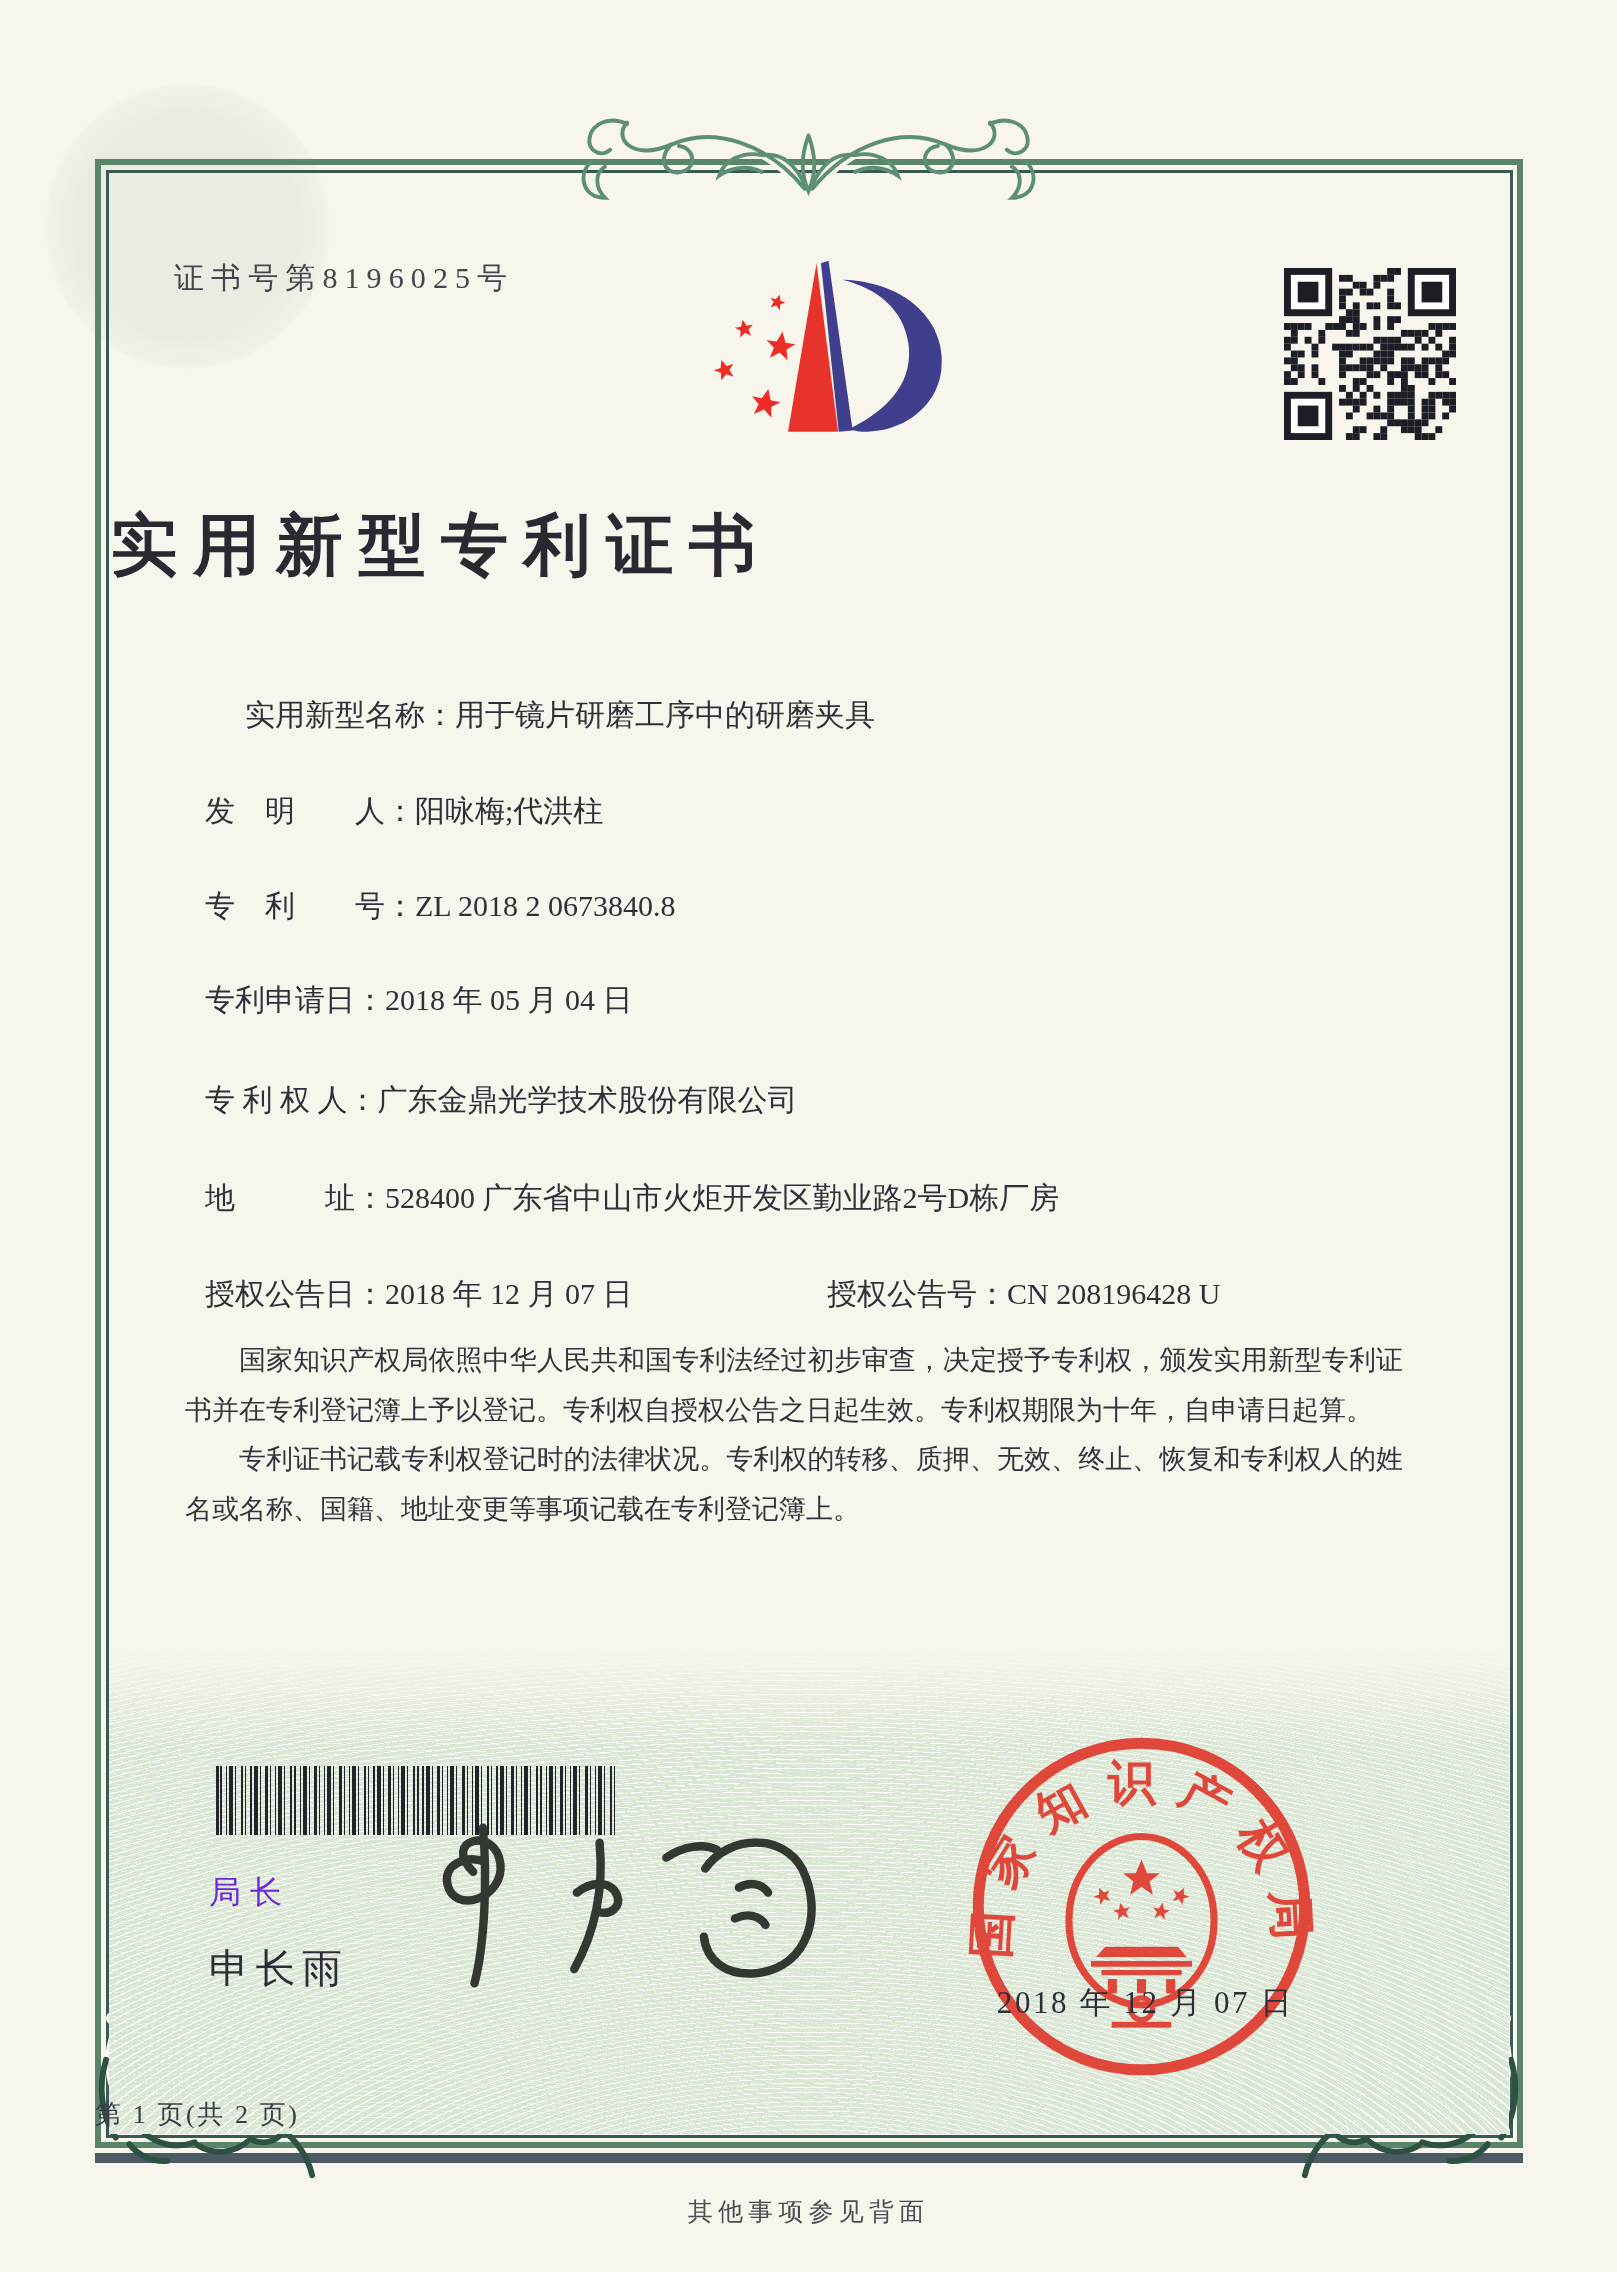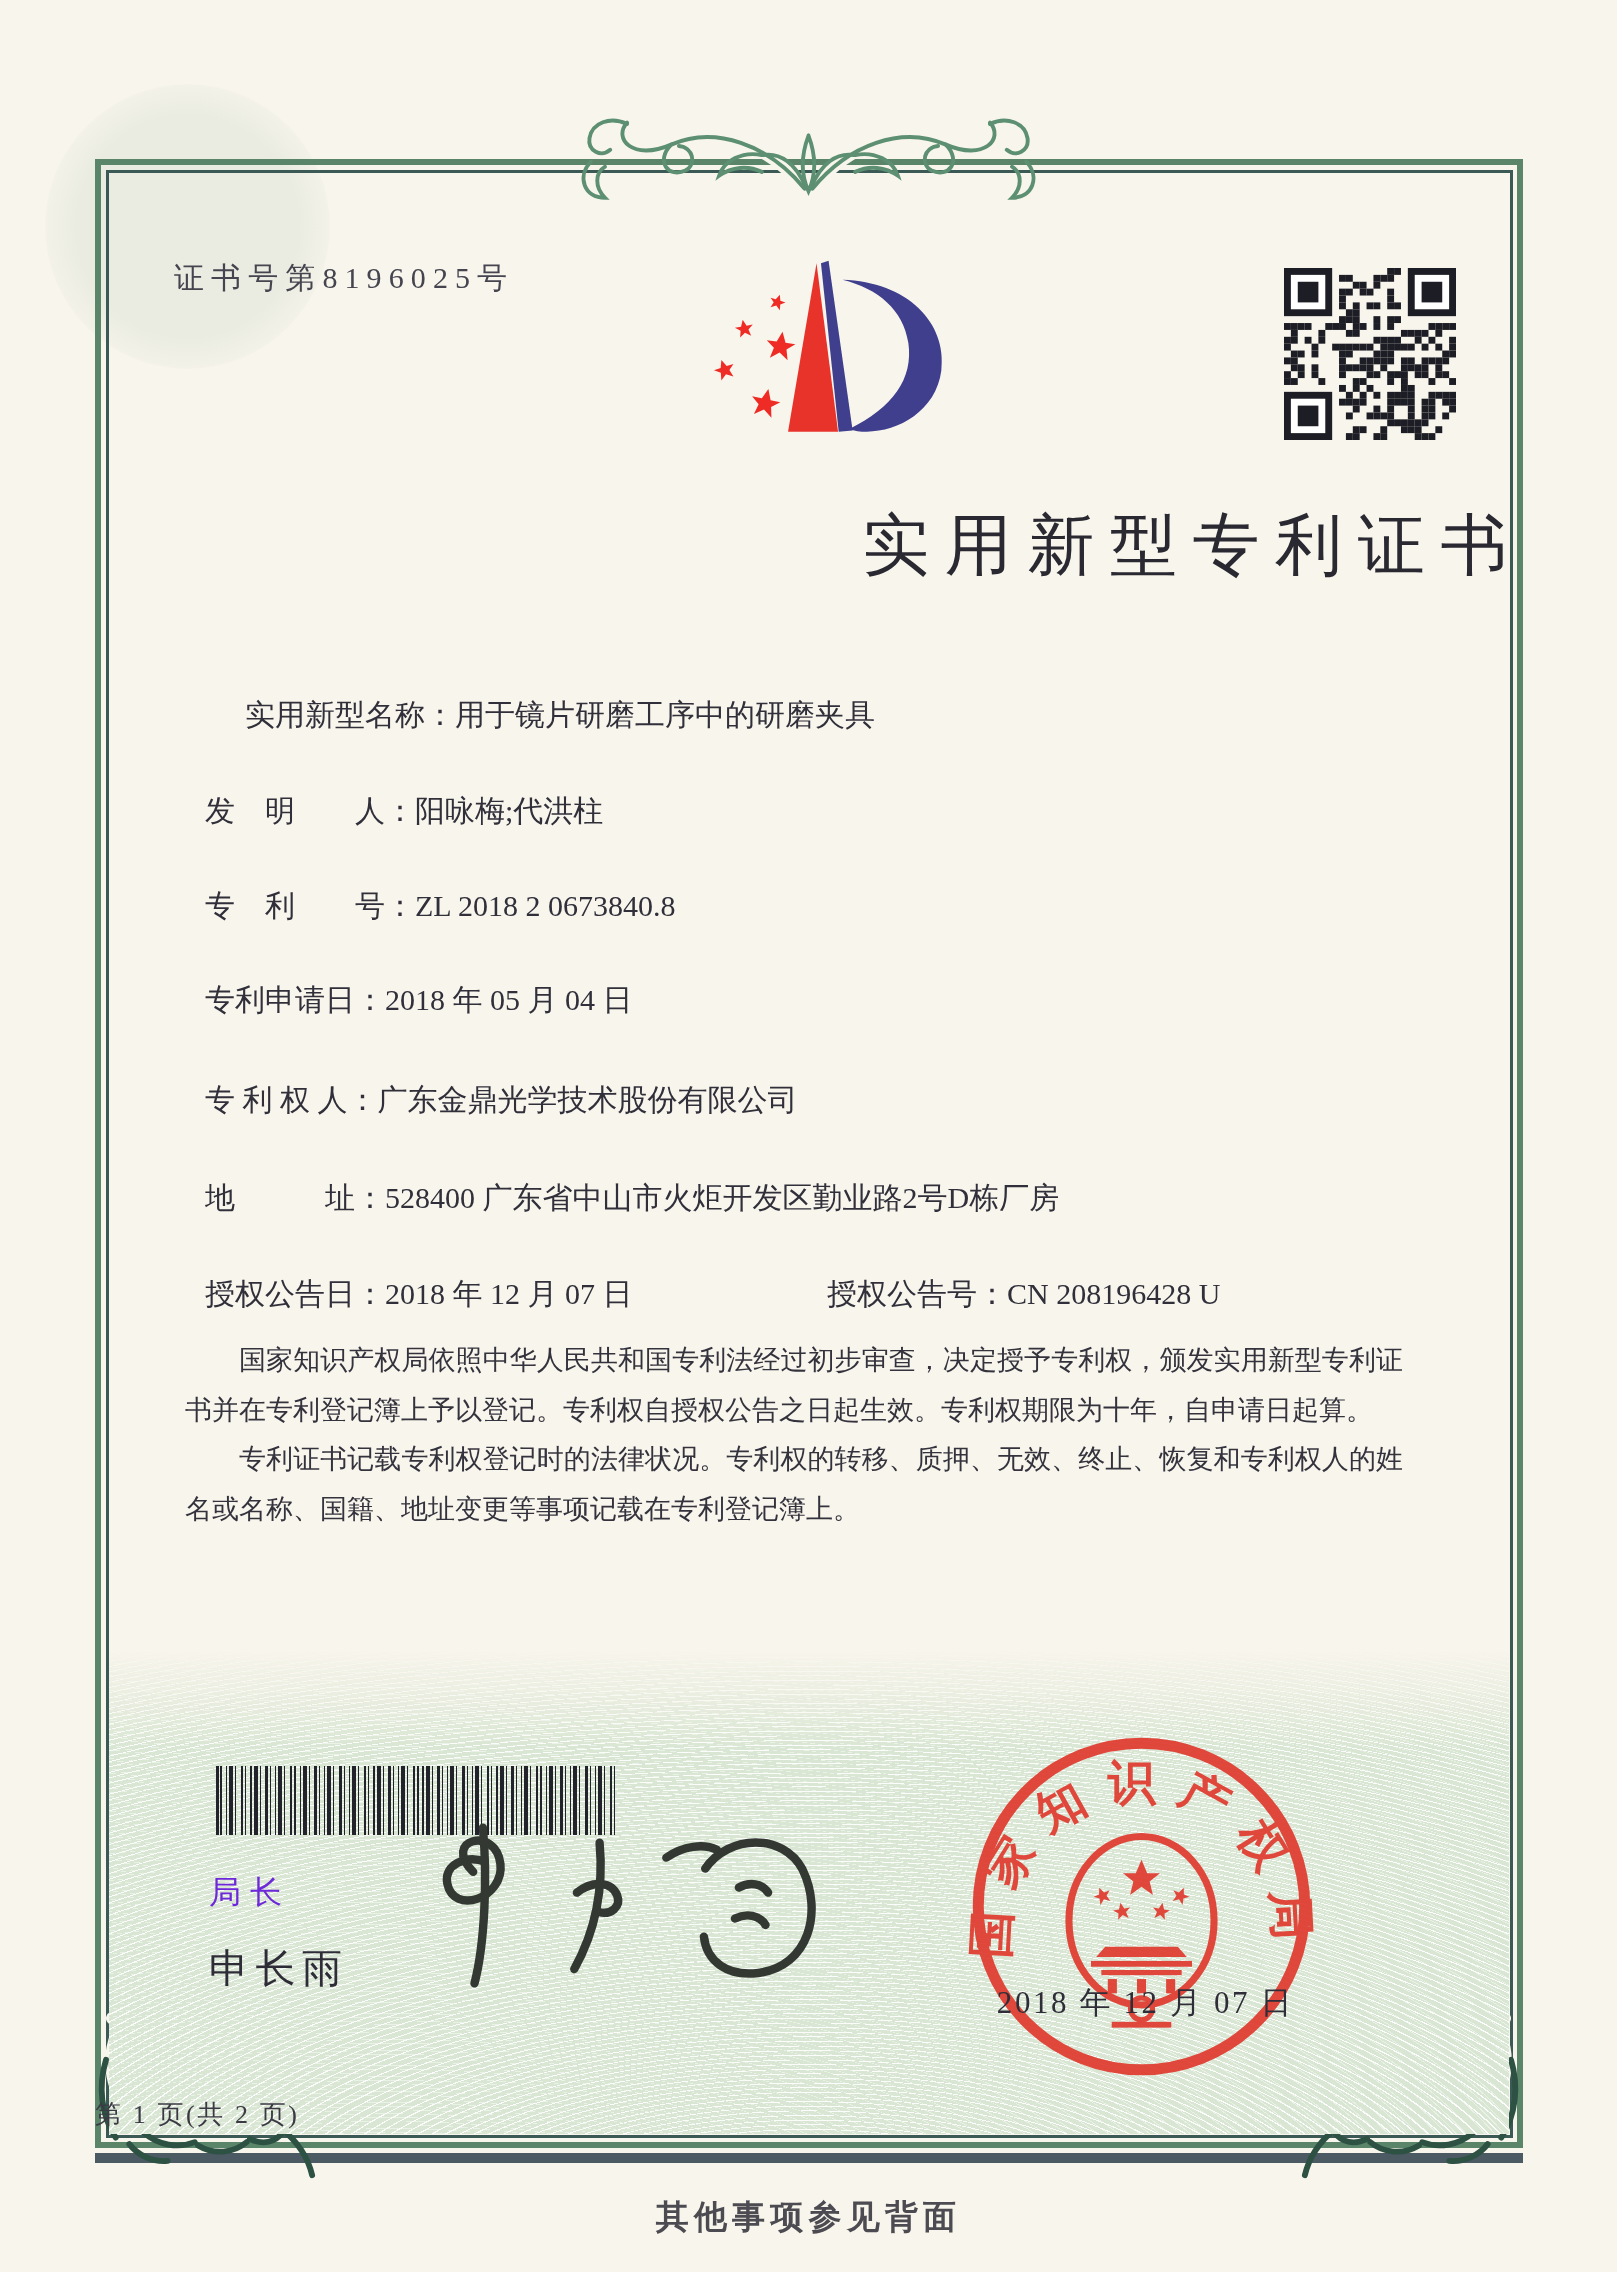--- a/index.html
+++ b/index.html
@@ -28,21 +28,21 @@
   }
   
   .cert-no{
     position:absolute; left:174px; top:258px;
     font-size:30px; letter-spacing:7.1px; color:#45444f;
   }
   .logo{ position:absolute; left:682px; top:248px; width:283px; height:209px; }
   .qr{ position:absolute; left:1284px; top:268px; width:172px; height:172px; }
   .title{
     position:absolute; left:95px; width:1428px; top:500px;
-    text-align:right; font-size:67px; font-weight:400;
+    text-align:left; font-size:67px; font-weight:700;
     letter-spacing:15.6px; color:#2a2932; text-indent:15.6px;
   }
   
   .field{ position:absolute; left:205px; right:149px; font-size:30px; white-space:nowrap; }
   .field .lbl{ display:inline-block; }
   .f0{ top:695px;margin-left:40px; } .f1{ top:791px; } .f2{ top:886px; }
   .f3{ top:980px; } .f4{ top:1080px; } .f5{ top:1178px; }
   .grant-row{ position:absolute; left:205px; right:149px; top:1274px; font-size:30px; white-space:nowrap; }
   .grant-no{ position:absolute; left:622px; top:0; }
   
@@ -78,21 +78,21 @@
   .seal-date{
     position:absolute; left:938px; top:1982px; width:415px; text-align:center;
     font-size:31px; letter-spacing:2.6px; color:#2f2e38; z-index:5;
   }
   .page-no{
     position:absolute; left:95px; width:1428px; top:2097px; text-align:left;
     font-size:26px; color:#3b3a44; letter-spacing:2.6px;
   }
   .back-note{
     position:absolute; left:0; width:1617px; top:2195px; text-align:center;
-    font-size:33px; color:#4c4b52; letter-spacing:5.2px;font-weight:bold;
+    font-size:25px; color:#4c4b52; letter-spacing:5.2px;
   }
   
   .ornament-top{ position:absolute; left:548px; top:98px; width:521px; height:127px; }
   .flourish{ position:absolute; width:253px; height:201px; }
   .flourish.bl{ left:67px; top:1982px; }
   .flourish.br{ left:1297px; top:1982px; transform:scaleX(-1); }
 </style>
 </head>
 <body>
 

